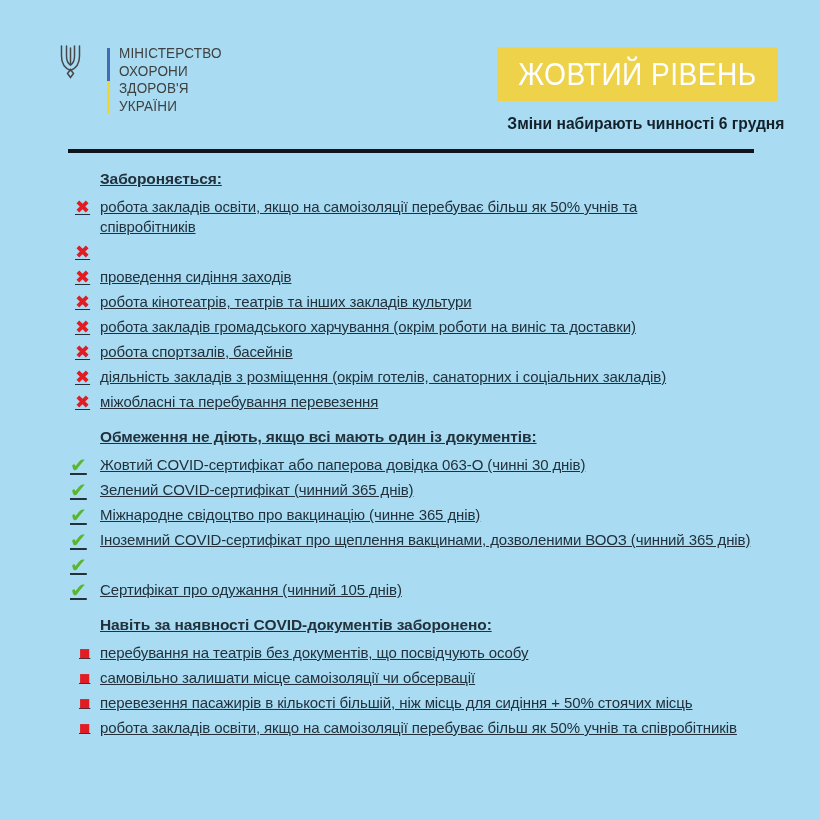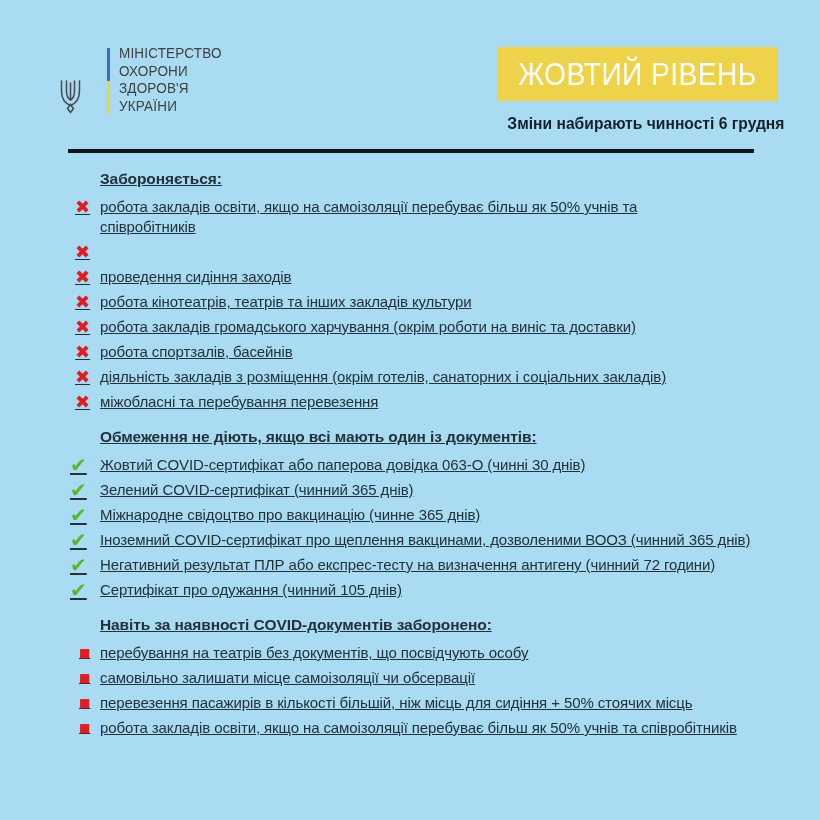--- a/index.html
+++ b/index.html
@@ -3,21 +3,21 @@
 <meta charset="utf-8">
 <style>
   html,body{margin:0;padding:0;}
   .canvas{
     position:relative;width:820px;height:820px;overflow:hidden;
     background:var(--bg,#a9dcf2);
     font-family:"Liberation Sans",sans-serif;
     color:var(--text,#22313c);
   }
   
-  .logo-block{position:absolute;left:57px;top:42px;display:flex;align-items:flex-end;}
+  .logo-block{position:absolute;left:57px;top:42px;display:flex;align-items:flex-start;}
   .trident{width:27px;height:34px;margin-top:3px;}
   .flag-bar{width:3px;height:66px;margin-left:23px;margin-top:6px;display:flex;flex-direction:column;}
   .flag-bar .b{flex:1;background:var(--flag-blue,#3e6db5);}
   .flag-bar .y{flex:1;background:var(--flag-yellow,#f2d431);}
   .ministry-name{margin-left:9px;margin-top:2px;font-size:15px;line-height:17.5px;
     color:var(--logo-text,#3f4140);letter-spacing:.2px;
     transform:scaleX(.9);transform-origin:left top;white-space:nowrap;}
   
   .level-badge{position:absolute;left:497px;top:47px;width:281px;height:54px;
     background:var(--badge-bg,#eed24a);display:flex;align-items:center;justify-content:center;}
@@ -125,21 +125,20 @@
           <li>
             <span class="marker m-green-check">✔</span>
             <span class="item-text">Міжнародне свідоцтво про вакцинацію (чинне 365 днів)</span>
           </li>
           <li>
             <span class="marker m-green-check">✔</span>
             <span class="item-text">Іноземний COVID-сертифікат про щеплення вакцинами, дозволеними ВООЗ (чинний 365 днів)</span>
           </li>
           <li>
             <span class="marker m-green-check">✔</span>
-            <span class="item-text">Негативний результат ПЛР або експрес-тесту на визначення антигену (чинний 72 години)</span>
           </li>
           <li>
             <span class="marker m-green-check">✔</span>
             <span class="item-text">Сертифікат про одужання (чинний 105 днів)</span>
           </li>
         </ul>
       </section>
       <section class="section sec-always_prohibited">
         <h2>Навіть за наявності COVID-документів заборонено:</h2>
         <ul>

